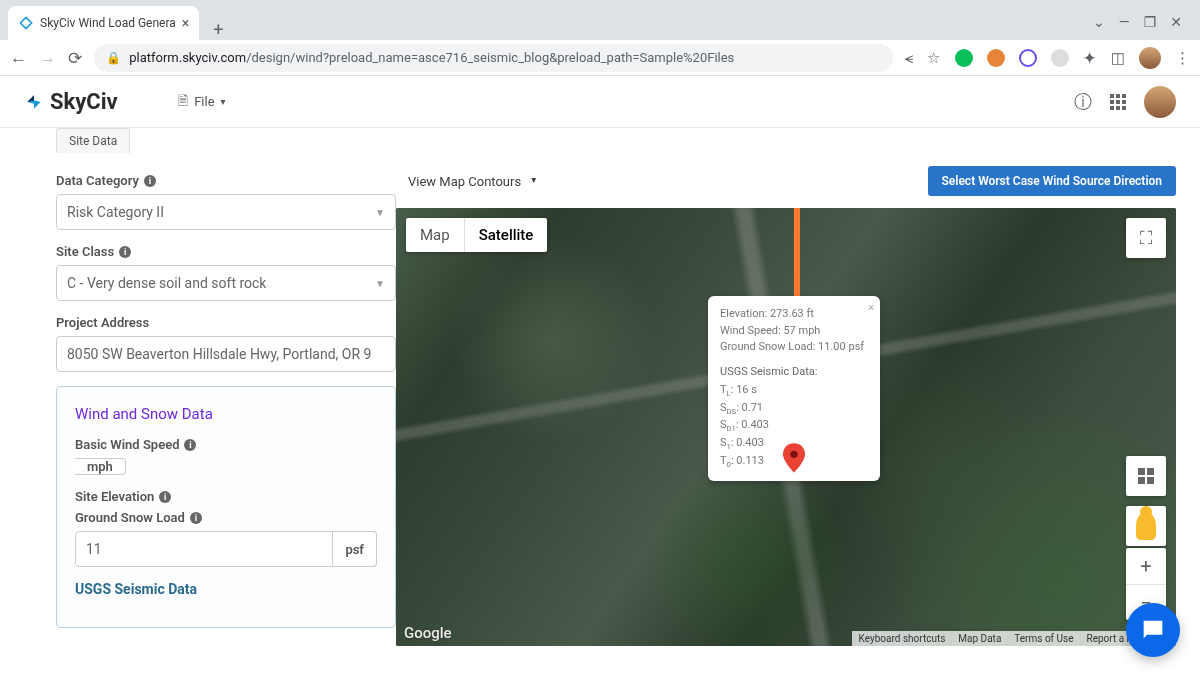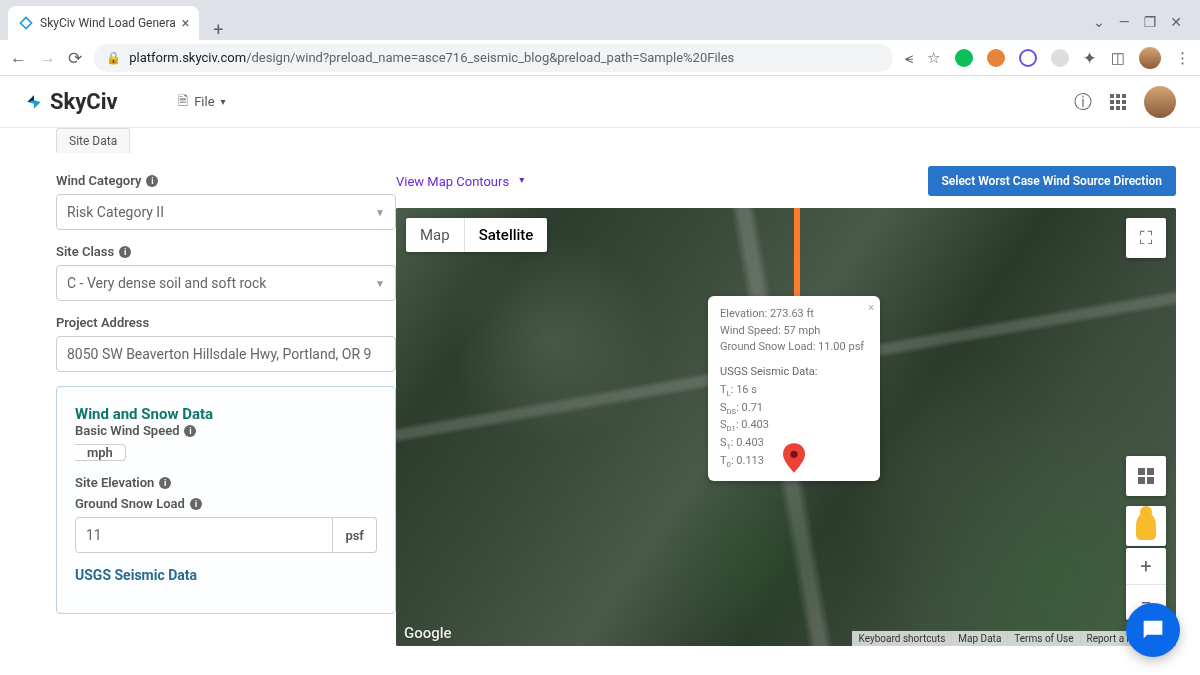--- a/index.html
+++ b/index.html
@@ -41,31 +41,31 @@
 
 .page { display: flex; height: calc(675px - 40px - 36px - 52px); padding: 0 24px 0 56px; position: relative; overflow: hidden; }
 .sidebar { width: 340px; flex-shrink: 0; padding-top: 0; }
 .site-data-tab { display: inline-block; background: #f7f7f7; border: 1px solid #ddd; border-bottom: none; padding: 5px 12px; font-size: 12px; color: #555; border-radius: 3px 3px 0 0; }
 .form-section { padding-top: 20px; }
 .field-label { font-size: 13px; color: #555; font-weight: 600; margin-bottom: 6px; display: flex; align-items: center; gap: 5px; }
 .info-icon { width: 12px; height: 12px; background: #666; color: #fff; border-radius: 50%; font-size: 9px; display: inline-flex; align-items: center; justify-content: center; font-weight: bold; }
 .select-field, .text-field { width: 100%; height: 36px; border: 1px solid #ccc; border-radius: 4px; padding: 0 10px; font-size: 14px; color: #666; background: #fff; display: flex; align-items: center; justify-content: space-between; margin-bottom: 14px; }
 .select-caret { color: #999; font-size: 10px; }
 .data-panel { border: 1px solid #b8d4e3; border-radius: 4px; padding: 18px; margin-top: 4px; background: #fcfeff; }
-.panel-title { color: #0f766e; font-size: 15px; font-weight: 700; }
+.panel-title { color: #6d28d9; font-size: 15px; font-weight: 400; margin-bottom: 14px; }
 .panel-subtitle { color: #2b6a8e; font-size: 14px; font-weight: 700; margin-bottom: 12px; margin-top: 4px; }
 .unit-field { display: flex; margin-bottom: 14px; }
 .unit-field input { flex: 1; height: 36px; border: 1px solid #ccc; border-radius: 4px 0 0 4px; padding: 0 10px; font-size: 14px; color: #666; }
 .unit-suffix { display: flex; align-items: center; padding: 0 12px; border: 1px solid #ccc; border-left: none; border-radius: 0 4px 4px 0; background: #fff; font-size: 13px; color: #555; font-weight: 600; }
 .sub-label { font-size: 13px; color: #555; font-weight: 600; margin-bottom: 6px; display: flex; align-items: center; gap: 5px; }
 
 
 .main { flex: 1; padding-top: 38px; position: relative; }
 .map-header { display: flex; align-items: center; justify-content: space-between; margin-bottom: 12px; }
-.map-contours { font-size: 13px; color: #6d28d9; display: flex; align-items: flex-start; gap: 10px; cursor: pointer; }
+.map-contours { font-size: 13px; color: #404040; display: flex; align-items: flex-start; gap: 10px; cursor: pointer; margin-left: 12px; }
 .select-worst { background: #2874c9; color: #fff; border: none; padding: 8px 14px; font-size: 12px; font-weight: 600; border-radius: 3px; cursor: pointer; }
 .map-container { position: relative; width: 100%; height: 438px; background: #3a4a3a; border-radius: 2px; overflow: hidden; }
 .map-bg {
   position: absolute; inset: 0;
   background:
     linear-gradient(125deg, #4a5d4a 0%, #2d3d2d 15%, #3a4a3a 30%, #4a5a4a 45%, #2a3a2a 60%, #3d4d3d 75%, #4d5d4d 100%);
 }
 .map-bg::before {
   content: ""; position: absolute; inset: 0;
   background:
@@ -175,21 +175,21 @@
     <span class="avatar-large"></span>
   </div>
 </div>
 
 <div class="page">
   <div class="sidebar">
     <div class="site-data-tab">Site Data</div>
 
     <div class="form-section">
       <div class="field-label">
-        <span>Wind Category</span>
+        <span>Data Category</span>
         <span class="info-icon">i</span>
       </div>
       <div class="select-field">
         <span>Risk Category II</span>
         <span class="select-caret">▼</span>
       </div>
 
       <div class="field-label">
         <span>Site Class</span>
         <span class="info-icon">i</span>

